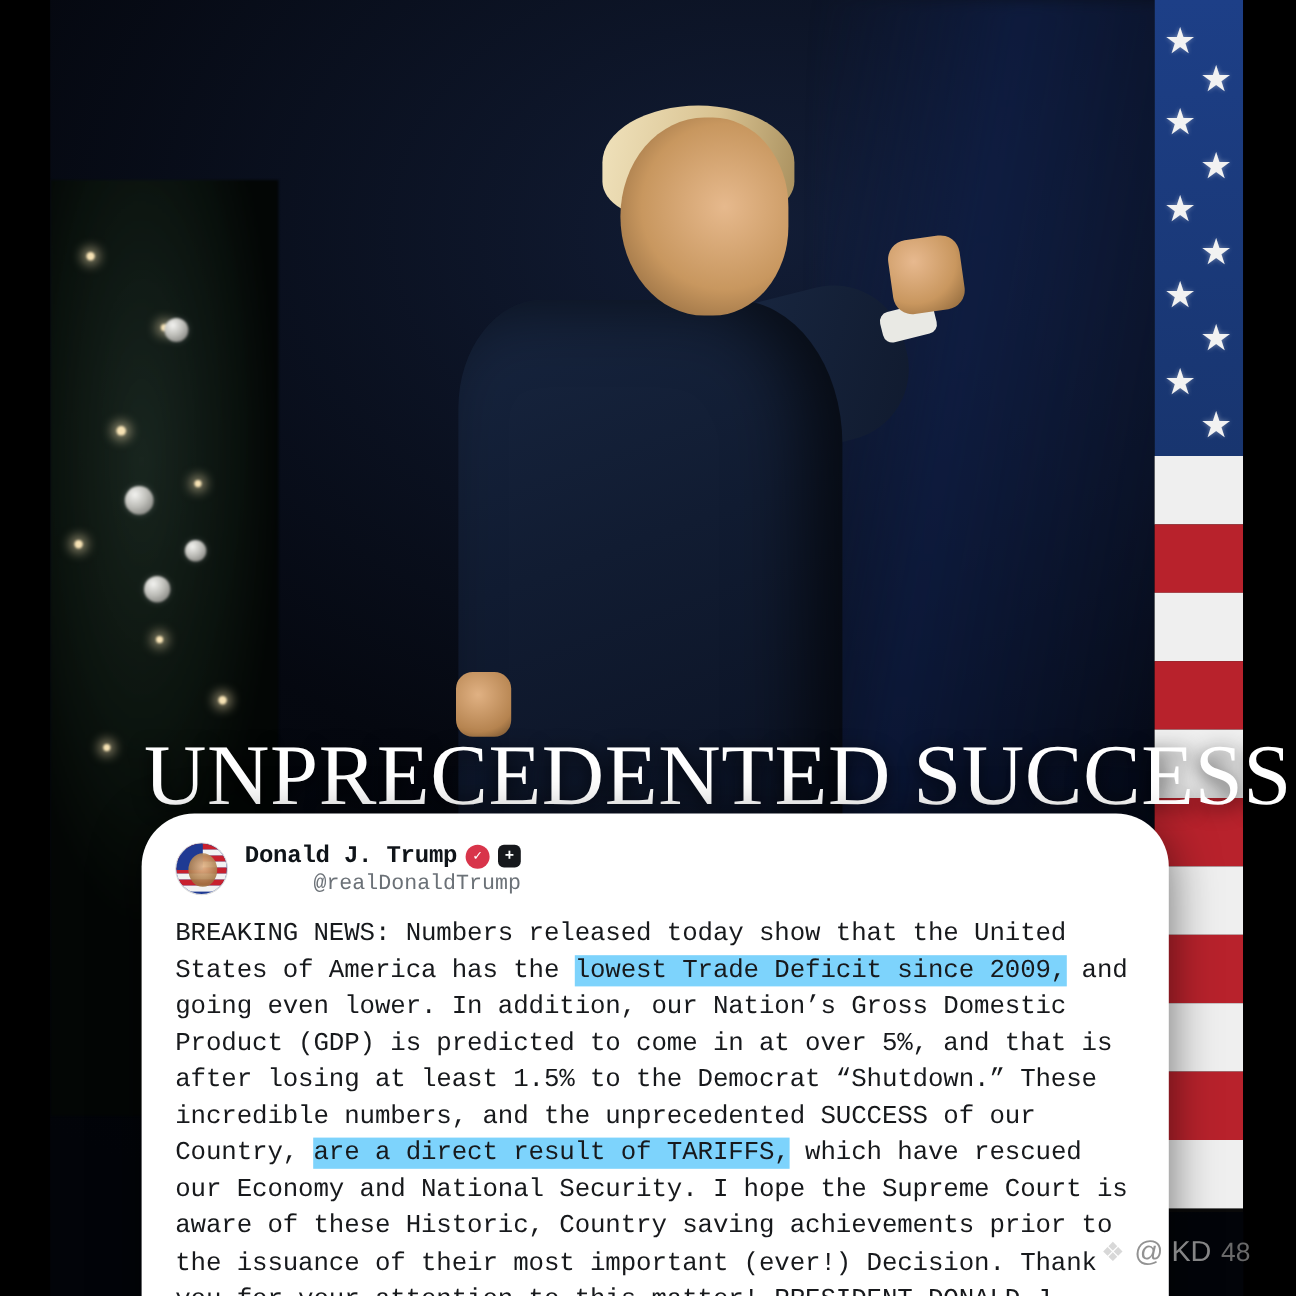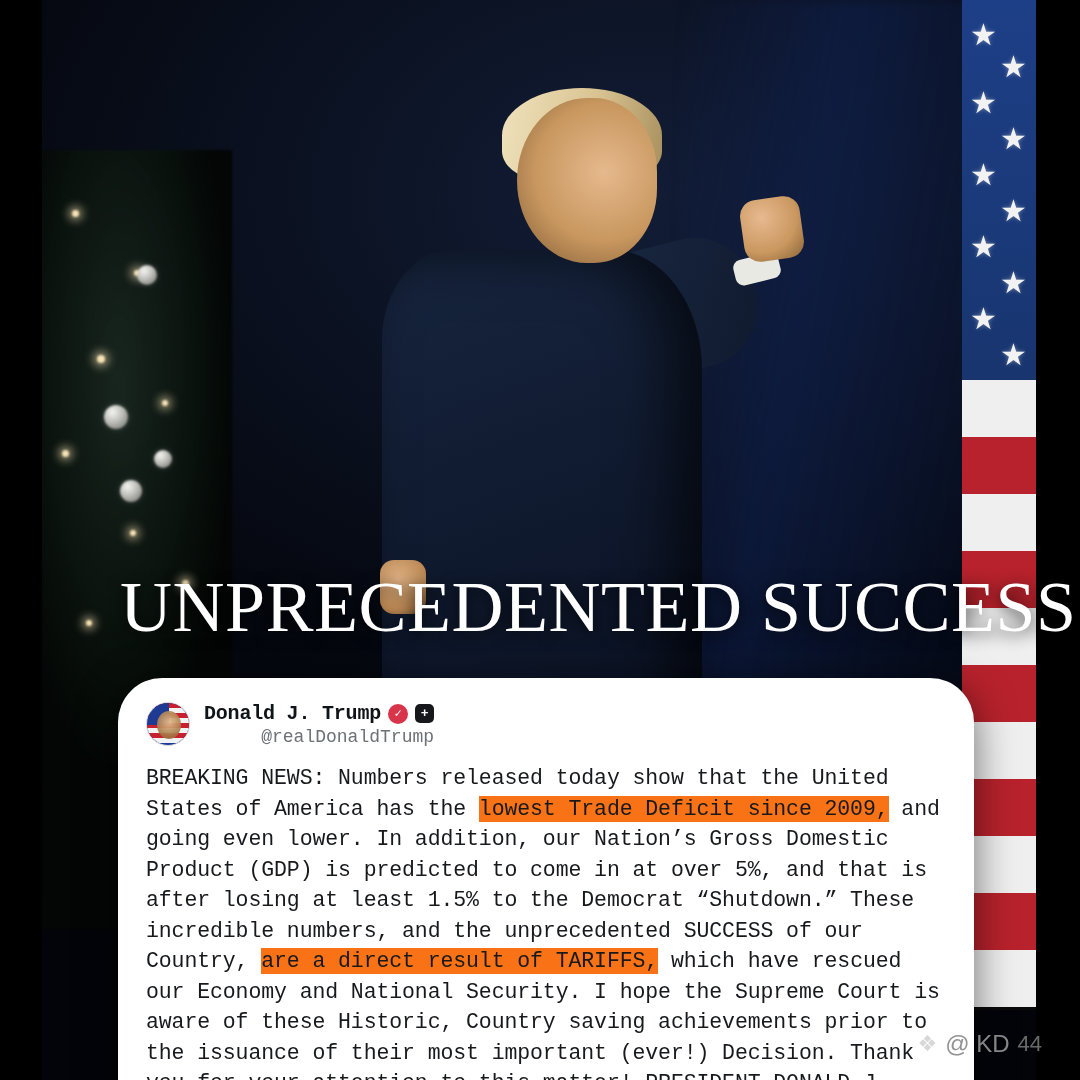--- a/index.html
+++ b/index.html
@@ -179,21 +179,21 @@
     width: 46px;
     height: 54px;
     border-radius: 14px;
     background: radial-gradient(circle at 40% 35%, #e0b183 0%, #b5834f 70%, #6f4f2d 100%);
   }
 
   
   .headline {
     position: absolute;
     left: 120px;
-    top: 568px;
+    top: 607px;
     width: 860px;
     color: #ffffff;
     font-family: "Liberation Serif", serif;
     font-size: 72px;
     line-height: 78px;
     letter-spacing: 0.5px;
     text-shadow: 0 3px 16px rgba(0,0,0,0.85);
     white-space: nowrap;
   }
 
@@ -285,21 +285,21 @@
     text-align: right;
   }
   .tweet-body {
     margin-top: 16px;
     font-size: 21.5px;
     line-height: 30.5px;
     color: #17191c;
     letter-spacing: -0.1px;
   }
   .hl {
-    background: #f97316;
+    background: #7dd3fc;
     padding: 1px 0;
     box-decoration-break: clone;
     -webkit-box-decoration-break: clone;
   }
 
   
   .watermark {
     position: absolute;
     right: 38px;
     bottom: 22px;
@@ -408,16 +408,16 @@
         </div>
         <div class="handle">@realDonaldTrump</div>
       </div>
     </div>
     <div class="tweet-body"><span>BREAKING NEWS: Numbers released today show that the United States of America has the </span><span class="hl">lowest Trade Deficit since 2009,</span><span> and going even lower. In addition, our Nation’s Gross Domestic Product (GDP) is predicted to come in at over 5%, and that is after losing at least 1.5% to the Democrat “Shutdown.” These incredible numbers, and the unprecedented SUCCESS of our Country, </span><span class="hl">are a direct result of TARIFFS,</span><span> which have rescued our Economy and National Security. I hope the Supreme Court is aware of these Historic, Country saving achievements prior to the issuance of their most important (ever!) Decision. Thank you for your attention to this matter! PRESIDENT DONALD J. TRUMP</span></div>
   </div>
 
   <div class="watermark">
     <span class="wm-logo">❖</span>
     <span>@ KD</span>
-    <span class="wm-num">44</span>
+    <span class="wm-num">48</span>
   </div>
 
 </div>
 
 </body></html>

